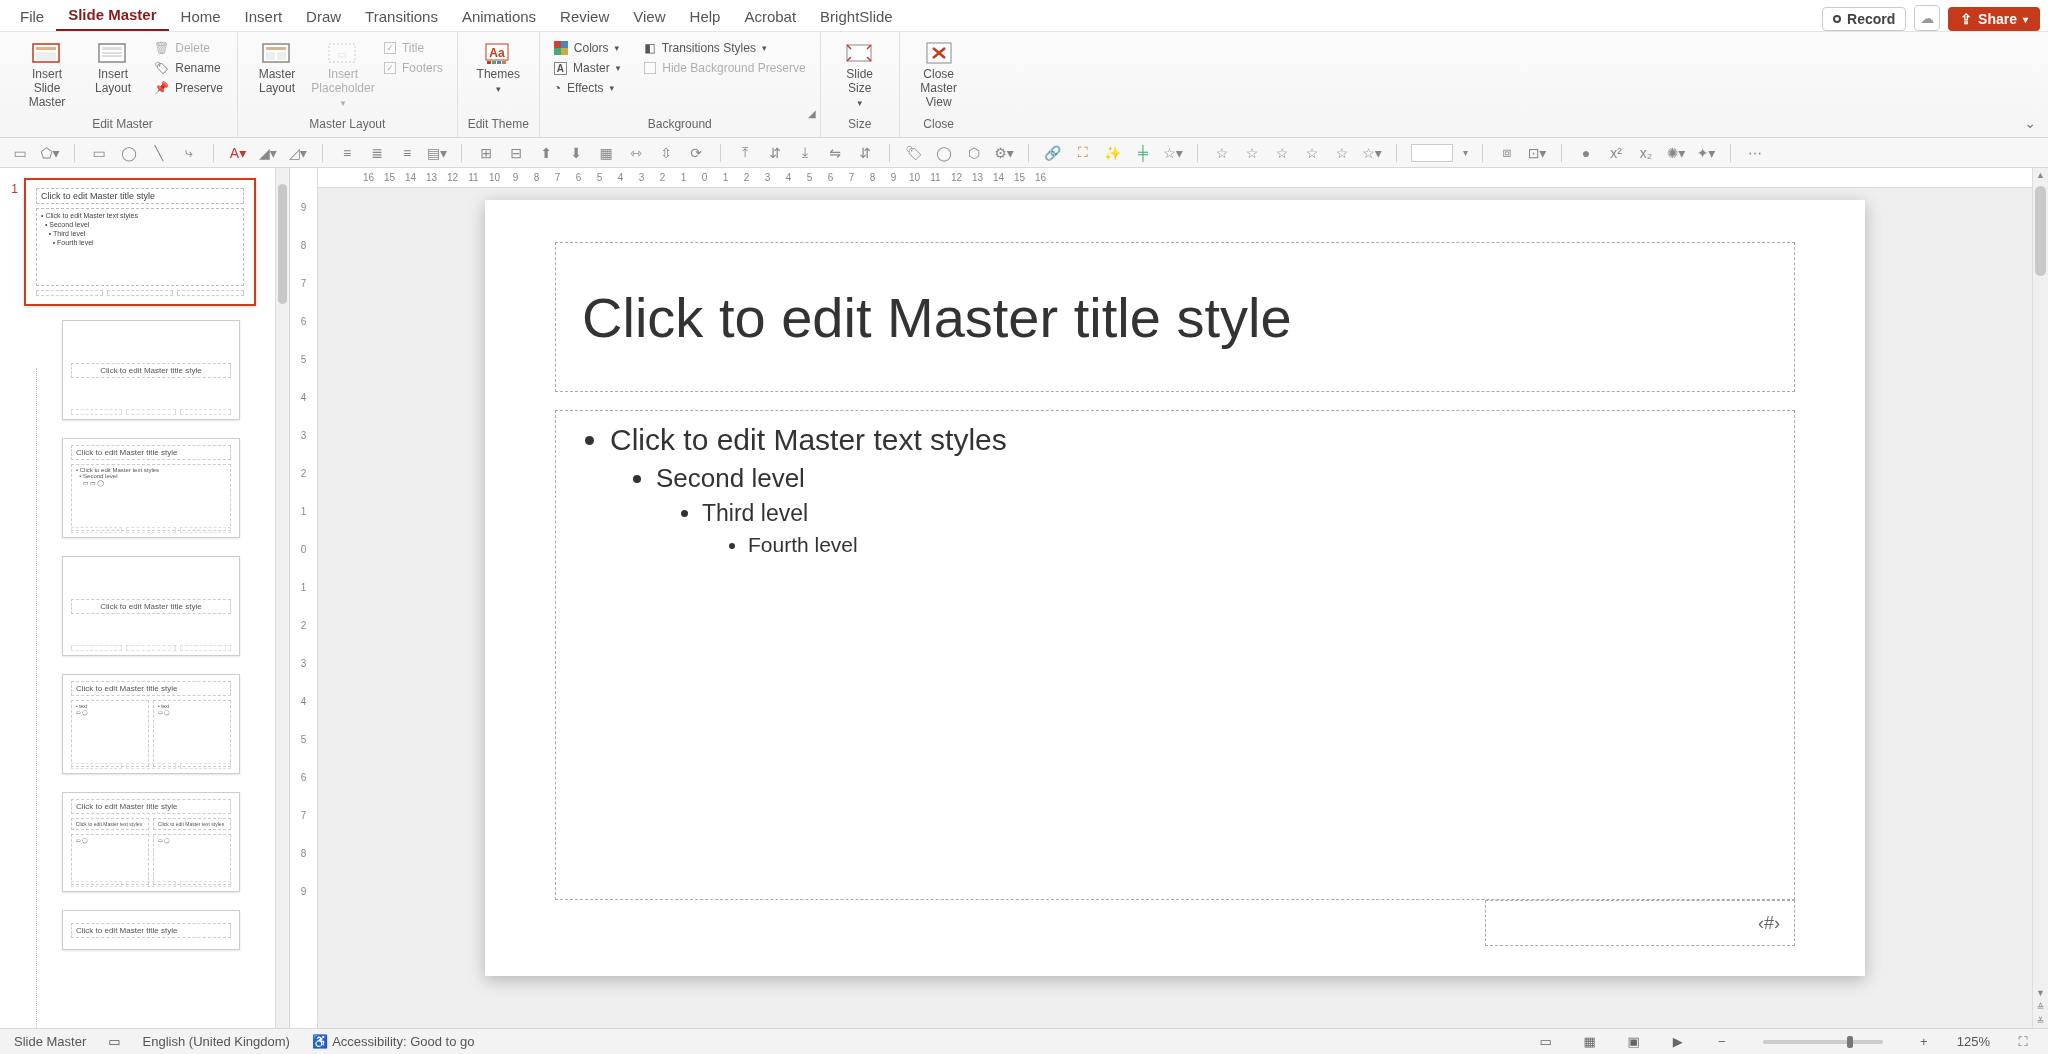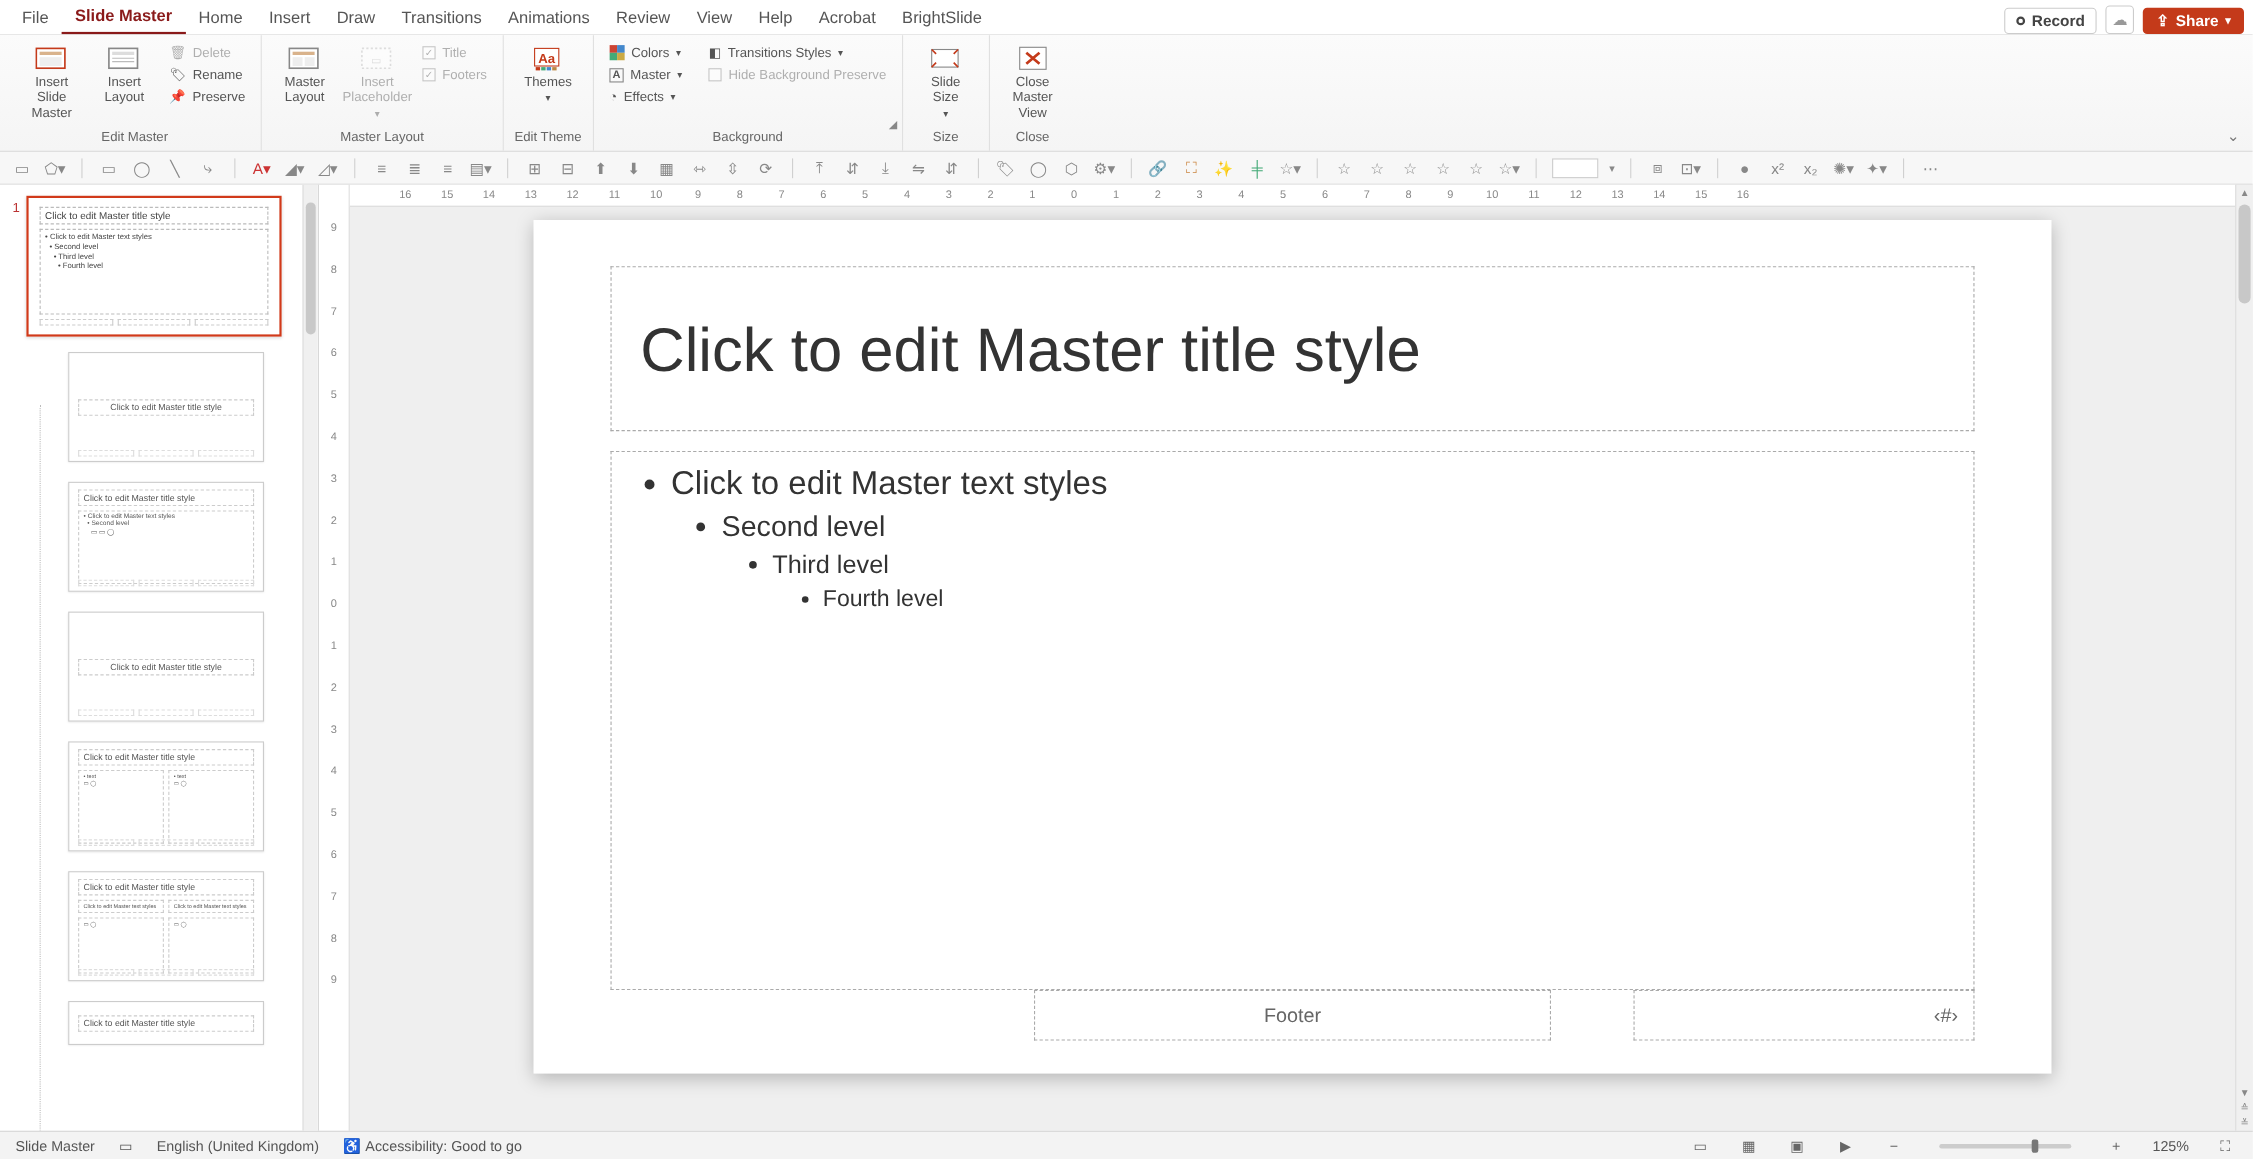--- a/index.html
+++ b/index.html
@@ -55,21 +55,21 @@
 
 
 .rulers-v { width: 28px; background:#fff; border-right:1px solid #d8d8d8; display:flex; flex-direction:column; align-items:center; font-size:10px; color:#888; padding-top:20px; position:relative;}
 .rulers-v .tick { height:38px; display:flex; align-items:center;}
 .vscroll { width:16px; background:#f0f0f0; border-left:1px solid #ddd; position:relative;}
 .vscroll .handle{ position:absolute; top:18px; left:2px; right:2px; height:90px; background:#c8c8c8; border-radius:6px;}
 .vscroll .arr{position:absolute; left:0; right:0; height:14px; display:flex; align-items:center; justify-content:center; font-size:9px; color:#888;}
 
 
 .canvas-wrap { flex:1; display:flex; flex-direction:column; background:#efefef; position:relative; }
-.ruler-h { height:20px; background:#fff; border-bottom:1px solid #d8d8d8; display:flex; align-items:center; font-size:10px; color:#888; padding-left:40px; gap:17px; white-space:nowrap; overflow:hidden;}
+.ruler-h { height:20px; background:#fff; border-bottom:1px solid #d8d8d8; display:flex; align-items:center; font-size:10px; color:#888; padding-left:40px; white-space:nowrap; overflow:hidden;}
 .ruler-h span{ width:21px; text-align:center; }
 .canvas { flex:1; display:flex; justify-content:center; padding:12px 30px 20px; overflow:hidden;}
 .slide { width: 1380px; height: 776px; background:#fff; box-shadow: 0 4px 16px rgba(0,0,0,.25); position:relative; padding: 42px 70px; }
 .ph { border:1px dashed #aaa; background:#fff; position:absolute; }
 .ph.title { left:70px; right:70px; top:42px; height:150px; padding:20px 26px; font-size:56px; color:#333; display:flex; align-items:center;}
 .ph.body { left:70px; right:70px; top:210px; height:490px; padding:12px 24px; font-size:30px; color:#333;}
 .ph.body ul{ list-style:disc; padding-left:30px; }
 .ph.body ul ul{ font-size:26px; padding-left:46px; margin-top:6px;}
 .ph.body ul ul ul{ font-size:23px;}
 .ph.body ul ul ul ul{ font-size:21px;}
@@ -526,23 +526,20 @@
                           <li><span>Fourth level</span>
                   </li>
                         </ul>
                 </li>
                     </ul>
               </li>
                 </ul>
             </li>
           </ul>
         </div>
-        <div class="ph footer">
-          <span>Footer</span>
-        </div>
         <div class="ph num">
           <span>‹#›</span>
         </div>
       </div>
     </div>
   </div>
 
   <div class="vscroll">
     <div class="arr" style="top:0;">▲</div>
     <div class="handle"></div>

